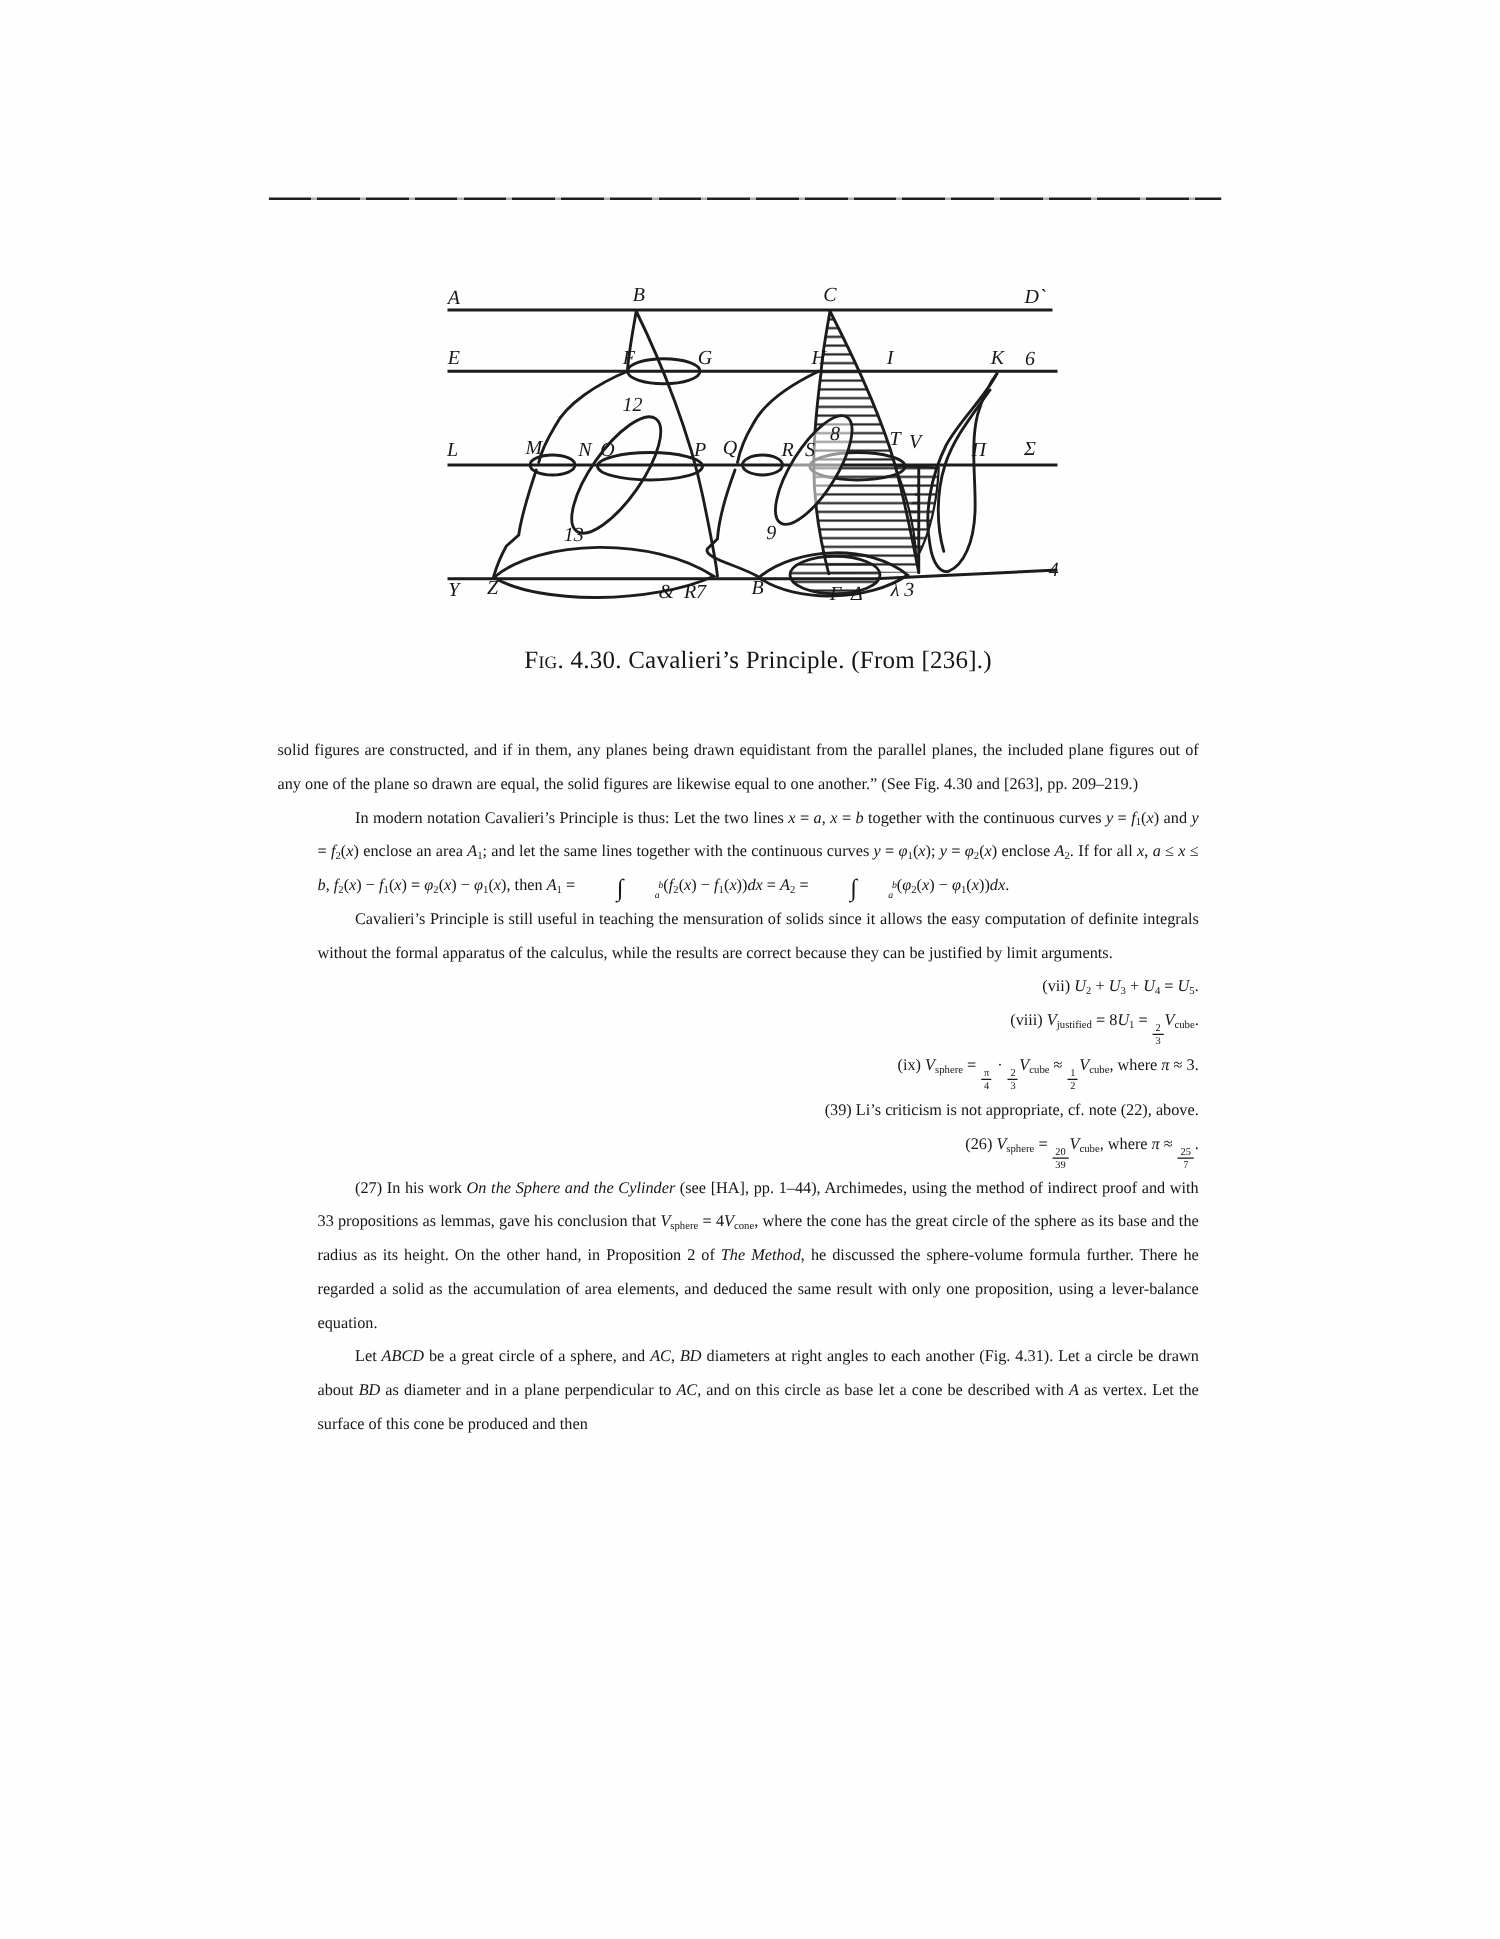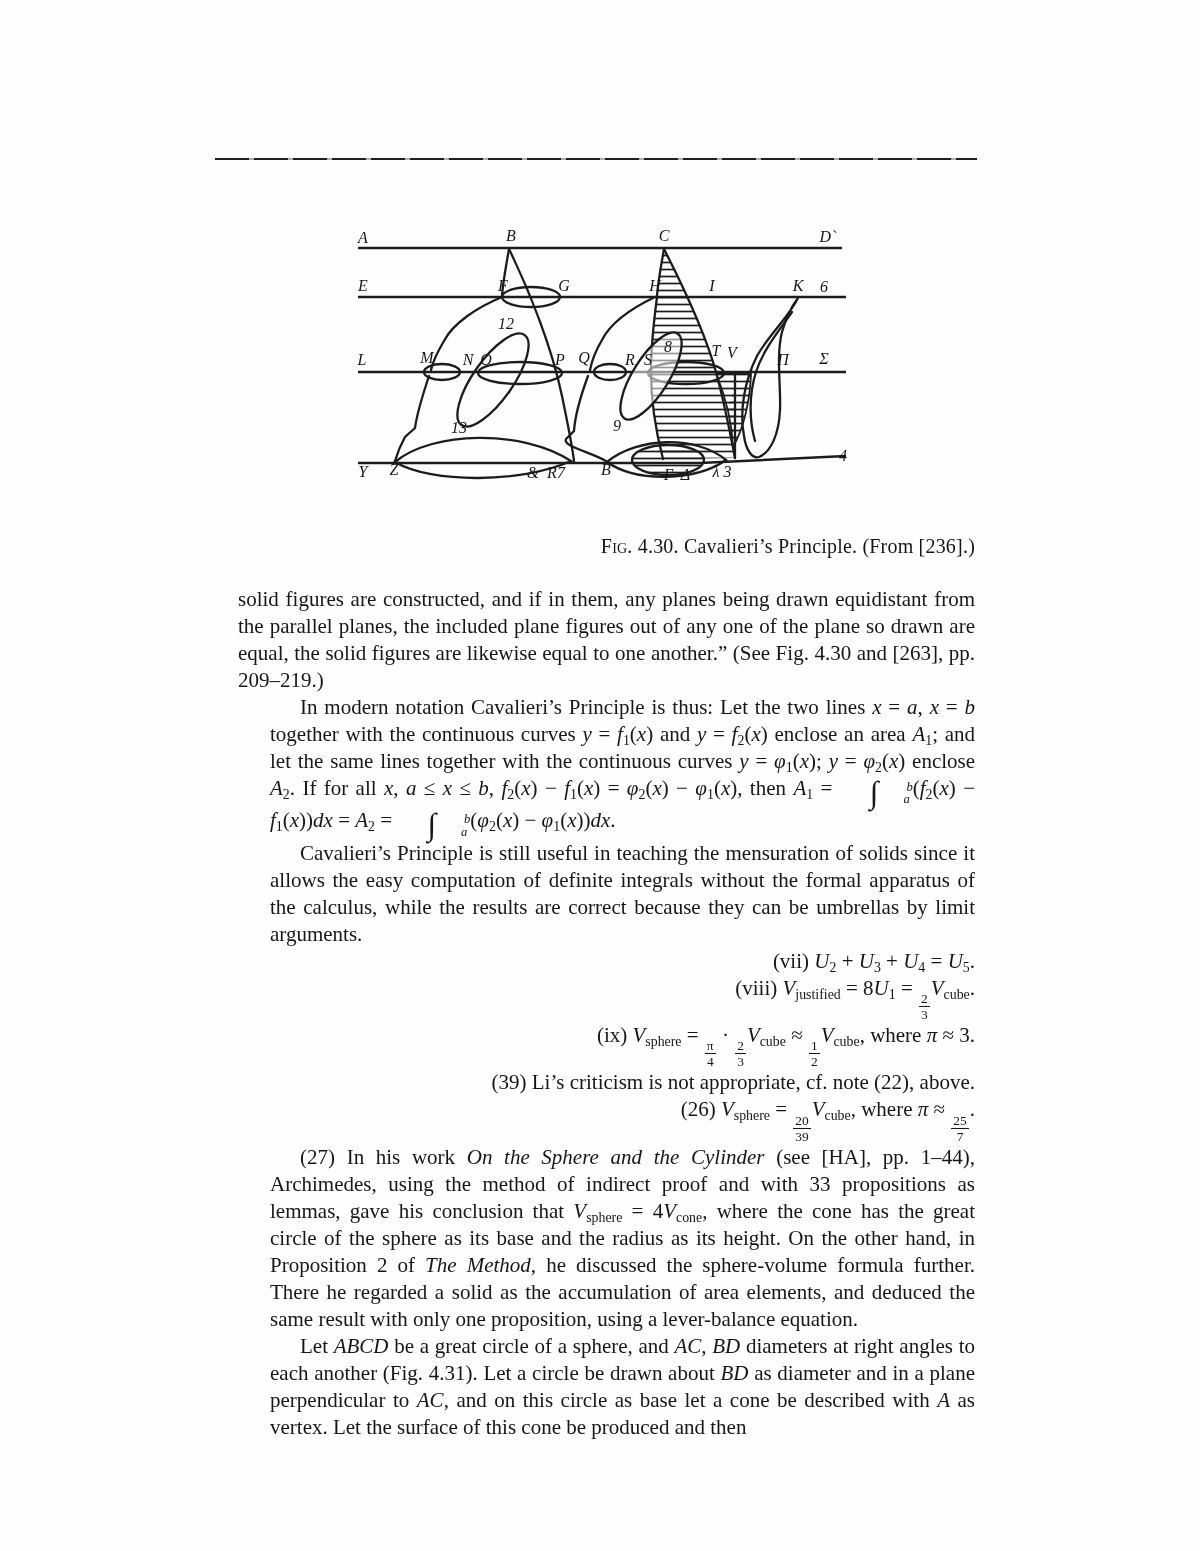--- a/index.html
+++ b/index.html
@@ -13,27 +13,27 @@
     position:absolute;left:215px;top:158px;width:762px;height:2.4px;
     background:repeating-linear-gradient(90deg,#1f1f1f 0 34px,rgba(30,30,30,.35) 34px 39px);
   }
   .figure-wrap{position:absolute;left:340px;top:215px;width:545px;height:285px;}
   .figure-wrap svg{width:100%;height:100%;}
   #fig-labels text{
     font-family:"Liberation Serif","DejaVu Serif",serif;
     font-style:italic;font-size:16px;fill:#171717;text-anchor:middle;
   }
   .caption{
-    position:absolute;left:238px;top:535px;width:737px;
-    font-size:20px;text-align:right;letter-spacing:.2px;
+    position:absolute;left:238px;top:517px;width:737px;
+    font-size:20px;text-align:center;letter-spacing:.2px;
   }
   .sc{font-variant:small-caps;}
   .body-text{
-    position:absolute;left:238px;top:586px;width:737px;
-    font-size:21px;line-height:27px;text-align:justify;
+    position:absolute;left:222px;top:586px;width:737px;
+    font-size:13px;line-height:27px;text-align:justify;
   }
   .para{margin:0;}
   .para.indent{text-indent:30px;margin-left:32px;}
   .para.item{margin-left:32px;text-align:right;}
   i{font-style:italic;}
   sub{font-size:.66em;line-height:1;vertical-align:-.28em;}
   .frac{
     display:inline-flex;flex-direction:column;align-items:center;
     font-size:.64em;line-height:1.12;vertical-align:-.62em;padding:0 1px;
   }
@@ -157,21 +157,21 @@
             <span>b</span>
             <span>a</span>
           </span>
         </span>(<i>f</i><sub>2</sub>(<i>x</i>) − <i>f</i><sub>1</sub>(<i>x</i>))<i>dx</i> = <i>A</i><sub>2</sub> = <span class="intg">
           <span class="intsym">∫</span>
           <span class="bounds">
             <span>b</span>
             <span>a</span>
           </span>
         </span>(<i>φ</i><sub>2</sub>(<i>x</i>) − <i>φ</i><sub>1</sub>(<i>x</i>))<i>dx</i>.</p>
-      <p class="para indent">Cavalieri’s Principle is still useful in teaching the mensuration of solids since it allows the easy computation of definite integrals without the formal apparatus of the calculus, while the results are correct because they can be umbrellas by limit arguments.</p>
+      <p class="para indent">Cavalieri’s Principle is still useful in teaching the mensuration of solids since it allows the easy computation of definite integrals without the formal apparatus of the calculus, while the results are correct because they can be justified by limit arguments.</p>
       <p class="para item">(vii) <i>U</i><sub>2</sub> + <i>U</i><sub>3</sub> + <i>U</i><sub>4</sub> = <i>U</i><sub>5</sub>.</p>
       <p class="para item">(viii) <i>V</i><sub>justified</sub> = 8<i>U</i><sub>1</sub> = <span class="frac">
           <span>2</span>
           <span>3</span>
         </span><i>V</i><sub>cube</sub>.</p>
       <p class="para item">(ix) <i>V</i><sub>sphere</sub> = <span class="frac">
           <span>π</span>
           <span>4</span>
         </span> · <span class="frac">
           <span>2</span>

